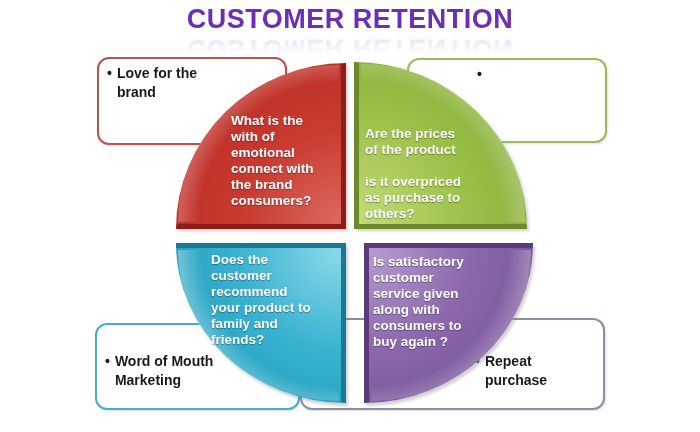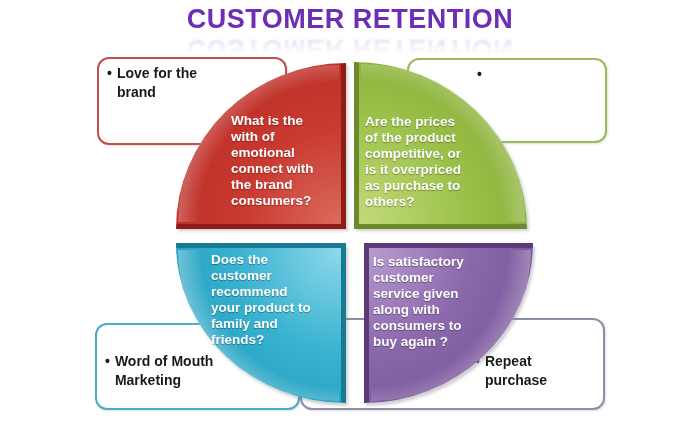--- a/index.html
+++ b/index.html
@@ -53,21 +53,21 @@
   
   .quad::before { content:""; position:absolute; inset:2px; border-radius:inherit; pointer-events:none; }
   .quad-tl::before { background:radial-gradient(circle at 100% 100%, transparent 62%, rgba(255,255,255,.30) 74%, transparent 88%); }
   .quad-tr::before { background:radial-gradient(circle at 0% 100%,  transparent 62%, rgba(255,255,255,.30) 74%, transparent 88%); }
   .quad-bl::before { background:radial-gradient(circle at 100% 0%,  transparent 62%, rgba(255,255,255,.38) 74%, transparent 88%); }
   .quad-br::before { background:radial-gradient(circle at 0% 0%,    transparent 62%, rgba(255,255,255,.30) 74%, transparent 88%); }
 
   .quad-text { position:absolute; color:#fff; font-weight:bold; font-size:13.5px;
                line-height:16px; text-align:left; text-shadow:0 1px 1px rgba(0,0,0,.35); }
   .quad-tl .quad-text { right:10px; top:50px; width:100px; }
-  .quad-tr .quad-text { left:6px;  top:52px; width:112px; }
+  .quad-tr .quad-text { left:6px;  top:64px; width:112px; }
   .quad-bl .quad-text { right:12px; top:4px; width:118px; }
   .quad-br .quad-text { left:4px;  top:6px; width:114px; }
 </style>
 </head>
 <body>
 
 <div class="stage">
 
   <div class="title">CUSTOMER RETENTION</div>
   <div class="title-reflection">CUSTOMER RETENTION</div>
@@ -116,21 +116,21 @@
       <span>connect with</span><br>
       <span>the brand</span><br>
       <span>consumers?</span>
     </div>
   </div>
 
   <div class="quad quad-tr">
     <div class="quad-text">
       <span>Are the prices</span><br>
       <span>of the product</span><br>
-      <span>competitive, or</span><br>
+      <br>
       <span>is it overpriced</span><br>
       <span>as purchase to</span><br>
       <span>others?</span>
     </div>
   </div>
 
   <div class="quad quad-bl">
     <div class="quad-text">
       <span>Does the</span><br>
       <span>customer</span><br>

